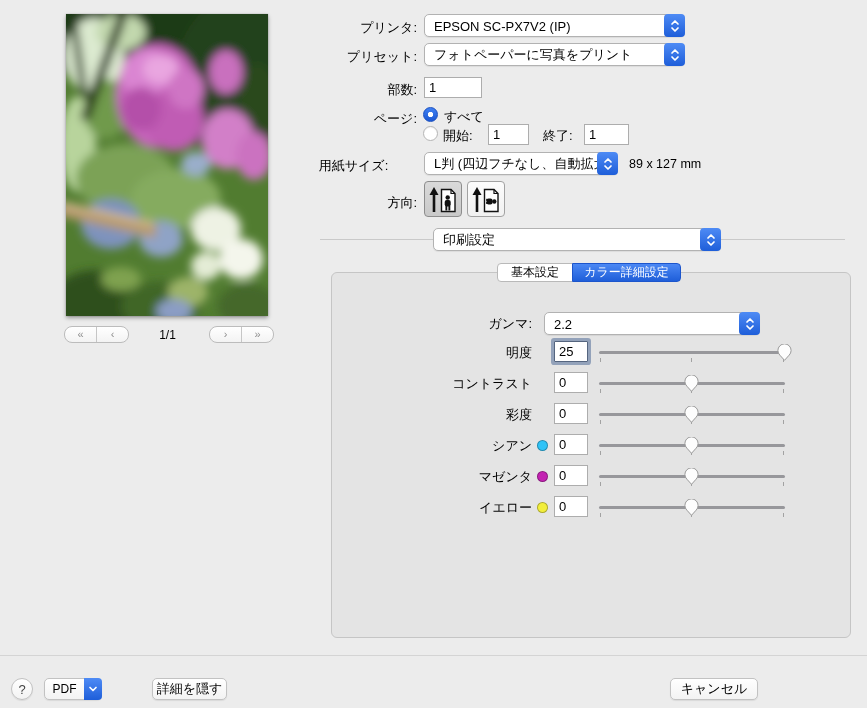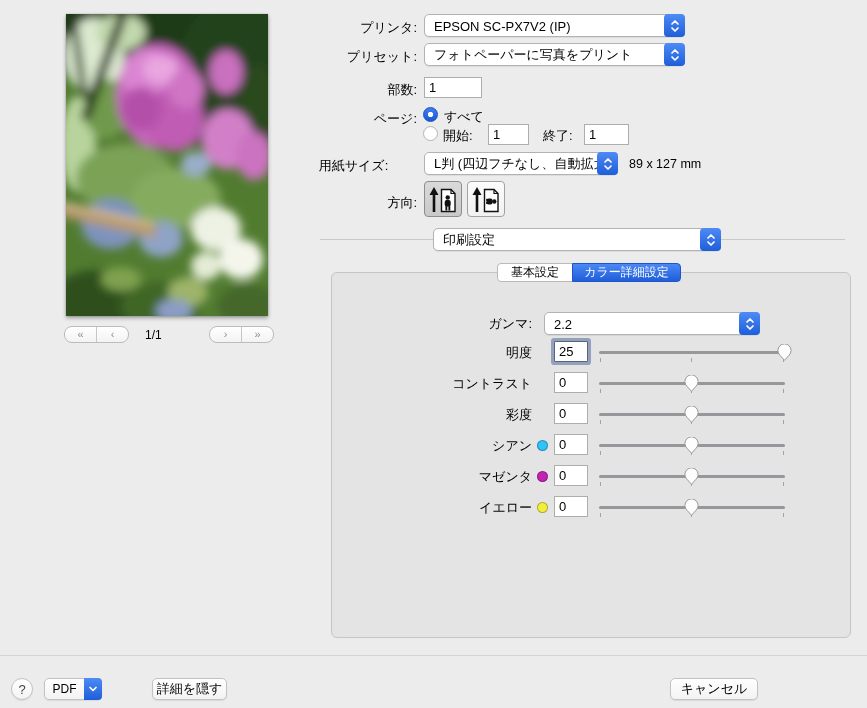--- a/index.html
+++ b/index.html
@@ -14,21 +14,21 @@
 
   
   .photo{left:66px;top:14px;width:202px;height:302px;
     box-shadow:0 2px 4px rgba(0,0,0,.35),0 0 1px rgba(0,0,0,.3);background:#4a6f33;}
   .photo svg{display:block;width:202px;height:302px;}
   .seg{display:flex;height:17px;background:linear-gradient(#fff,#f3f3f3);
     border:1px solid #bcbcbc;border-radius:8px;overflow:hidden;box-sizing:border-box;}
   .seg-cell{width:31px;display:flex;align-items:center;justify-content:center;
     font-size:11px;color:#8f8f8f;line-height:1;}
   .seg-cell + .seg-cell{border-left:1px solid #c6c6c6;}
-  .pagenum{left:145px;top:328px;width:45px;font-size:12px;}
+  .pagenum{left:145px;top:328px;width:45px;text-align:center;font-size:12px;}
 
   
   .popup{position:absolute;height:23px;background:#fff;border:1px solid #b2b2b2;
     border-radius:5px;box-sizing:border-box;box-shadow:0 1px 1px rgba(0,0,0,.07);}
   .popup-text{position:absolute;left:9px;top:50%;transform:translateY(-50%);
     font-size:13px;white-space:nowrap;}
   .popup-cap{position:absolute;right:-1px;top:-1px;bottom:-1px;width:21px;
     background:linear-gradient(#4e8bf5,#1e5ed9);border-radius:4px;
     display:flex;align-items:center;justify-content:center;}
 

